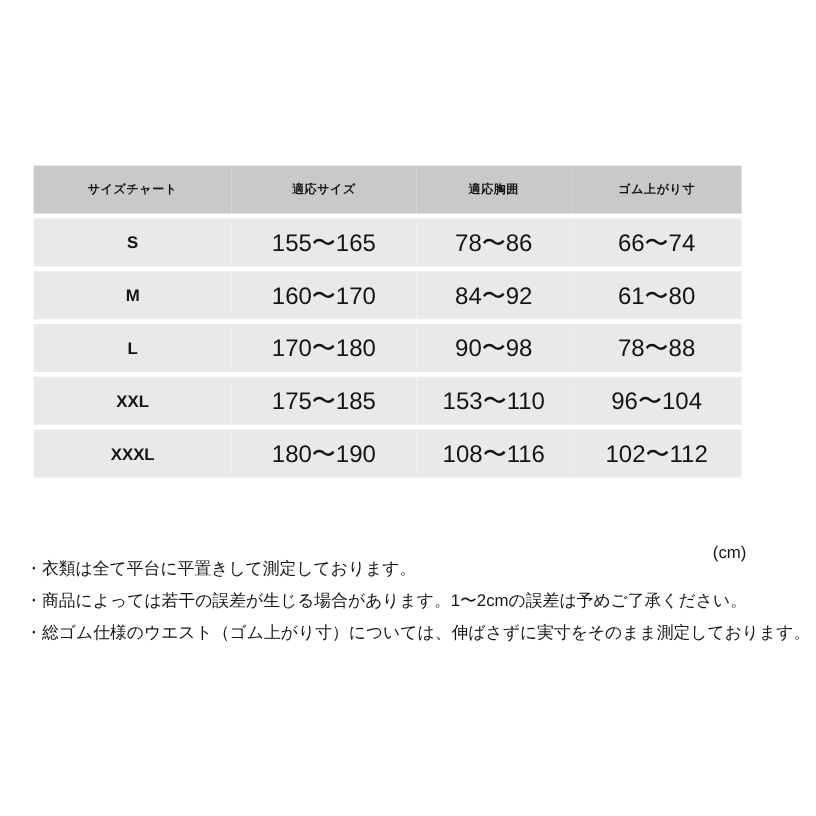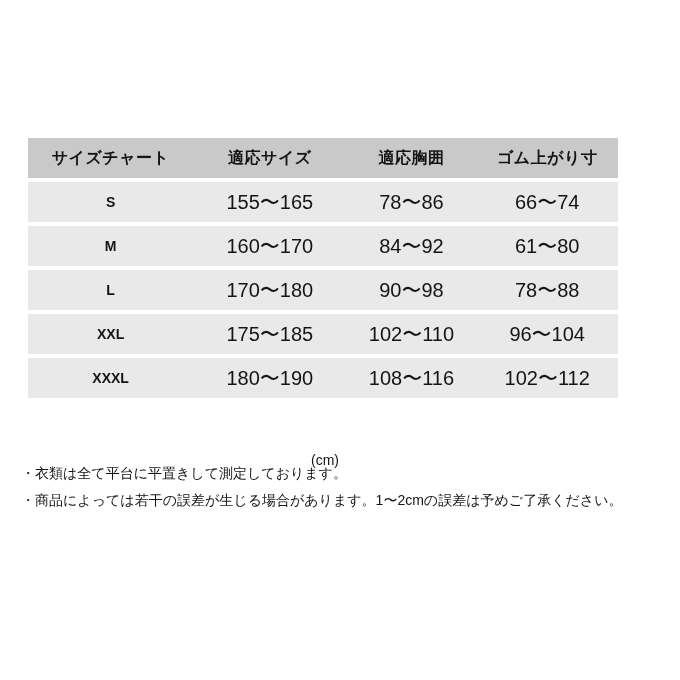--- a/index.html
+++ b/index.html
@@ -20,21 +20,21 @@
     left: 28px;
     top: 134px;
     width: 590px;
     border-collapse: separate;
     border-spacing: 0 4px;
     table-layout: fixed;
   }
   .size-table th {
     background: #c9c9c9;
     height: 40px;
-    font-size: 16px;
+    font-size: 10px;
     font-weight: bold;
     text-align: center;
     vertical-align: middle;
     letter-spacing: 0.5px;
     padding: 0;
   }
   .size-table td {
     background: #e9e9e9;
     height: 40px;
     font-size: 20px;
@@ -44,21 +44,21 @@
   }
   .size-table td.size-cell {
     font-size: 14px;
     font-weight: bold;
   }
   .unit-label {
     position: absolute;
     left: 28px;
     top: 452px;
     width: 594px;
-    text-align: center;
+    text-align: right;
     font-size: 14px;
   }
   .notes {
     position: absolute;
     left: 21px;
     top: 460px;
     width: 650px;
     font-size: 14px;
     line-height: 27px;
   }
@@ -99,30 +99,31 @@
     </tr>
     <tr>
       <td class="size-cell">L</td>
       <td>170〜180</td>
       <td>90〜98</td>
       <td>78〜88</td>
     </tr>
     <tr>
       <td class="size-cell">XXL</td>
       <td>175〜185</td>
-      <td>102〜110</td>
+      <td>153〜110</td>
       <td>96〜104</td>
     </tr>
     <tr>
       <td class="size-cell">XXXL</td>
       <td>180〜190</td>
       <td>108〜116</td>
       <td>102〜112</td>
     </tr>
   </tbody>
 </table>
 
 <div class="unit-label">(cm)</div>
 
 <div class="notes">
   <div class="note-line">・衣類は全て平台に平置きして測定しております。</div>
   <div class="note-line">・商品によっては若干の誤差が生じる場合があります。1〜2cmの誤差は予めご了承ください。</div>
+  <div class="note-line">・総ゴム仕様のウエスト（ゴム上がり寸）については、伸ばさずに実寸をそのまま測定しております。</div>
 </div>
 
 </body></html>

